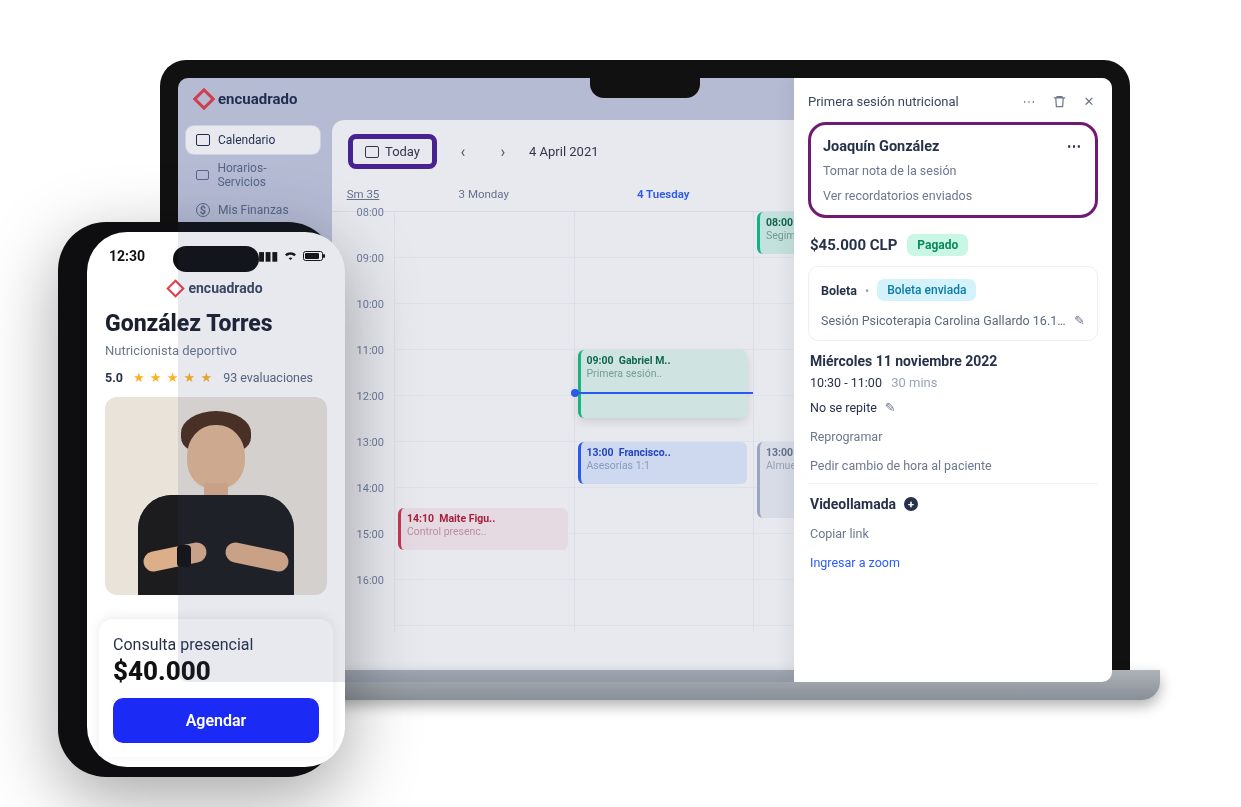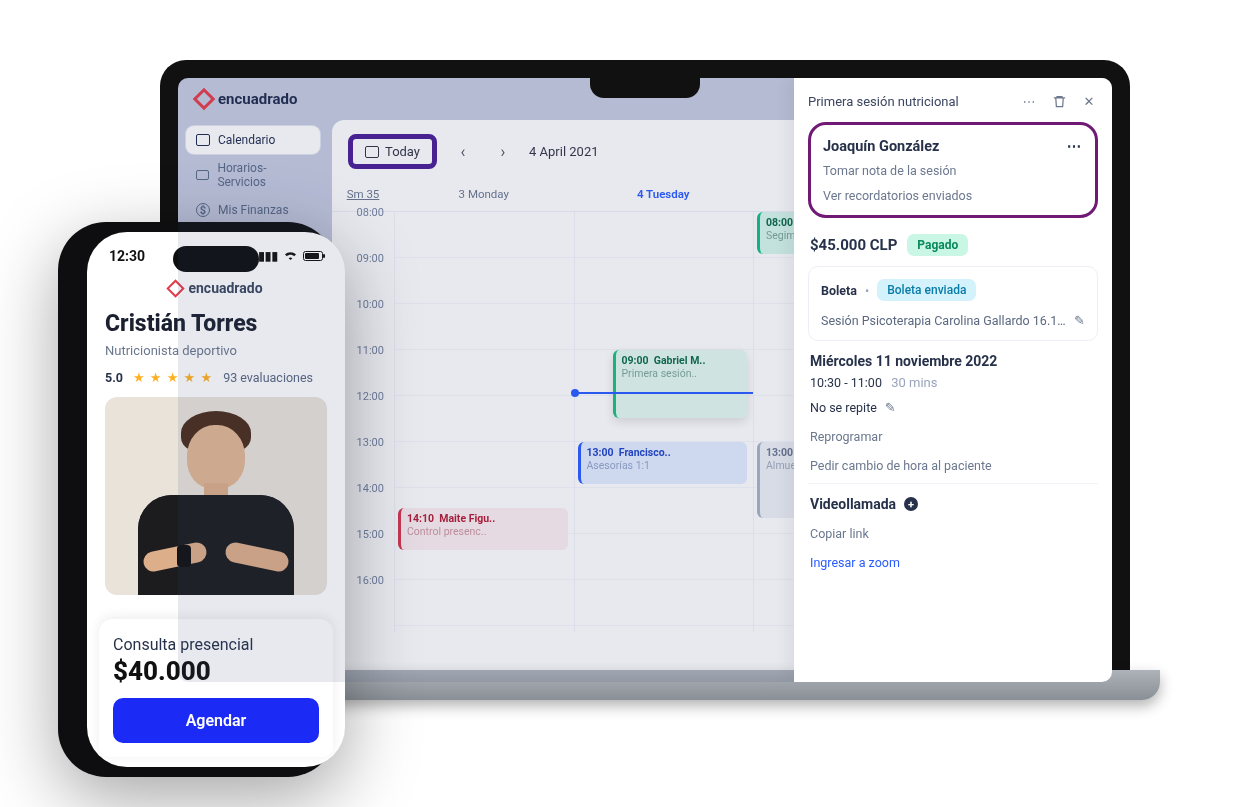--- a/index.html
+++ b/index.html
@@ -218,21 +218,21 @@
             <div class="day-col" id="day-1">
                 <div class="hour-line"></div>
                 <div class="hour-line"></div>
                 <div class="hour-line"></div>
                 <div class="hour-line"></div>
                 <div class="hour-line"></div>
                 <div class="hour-line"></div>
                 <div class="hour-line"></div>
                 <div class="hour-line"></div>
                 <div class="hour-line"></div>
-                <div class="event ev-greenL" style="top: 138px; height: 68px; margin-left: 35px;"><span class="t">09:00&nbsp;&nbsp;Gabriel M..</span><br><span class="d">Primera sesión..</span></div>
+                <div class="event ev-greenL" style="top: 138px; height: 68px;"><span class="t">09:00&nbsp;&nbsp;Gabriel M..</span><br><span class="d">Primera sesión..</span></div>
                 <div class="event ev-blue" style="top: 230px; height: 42px;"><span class="t">13:00&nbsp;&nbsp;Francisco..</span><br><span class="d">Asesorías 1:1</span></div>
                 <div class="now-line" style="top: 180px;"></div>
               </div>
             <div class="day-col" id="day-2">
                 <div class="hour-line"></div>
                 <div class="hour-line"></div>
                 <div class="hour-line"></div>
                 <div class="hour-line"></div>
                 <div class="hour-line"></div>
                 <div class="hour-line"></div>
@@ -346,21 +346,21 @@
           </span>
           <span class="bat-ico"></span>
         </div>
       </div>
 
       <div class="phone-content">
         <div class="phone-brand">
           <span class="logo-mark"></span>
           <span class="brand">encuadrado</span>
         </div>
-        <h1 class="pro-name">Cristián Torres</h1>
+        <h1 class="pro-name">González Torres</h1>
         <div class="pro-role">Nutricionista deportivo</div>
         <div class="rating-row">
           <span class="rating-val">5.0</span>
           <span class="stars">★ ★ ★ ★ ★</span>
           <span class="evals">93 evaluaciones</span>
         </div>
 
         <div class="pro-photo">
           <div class="hair"></div>
             <div class="head"></div>

